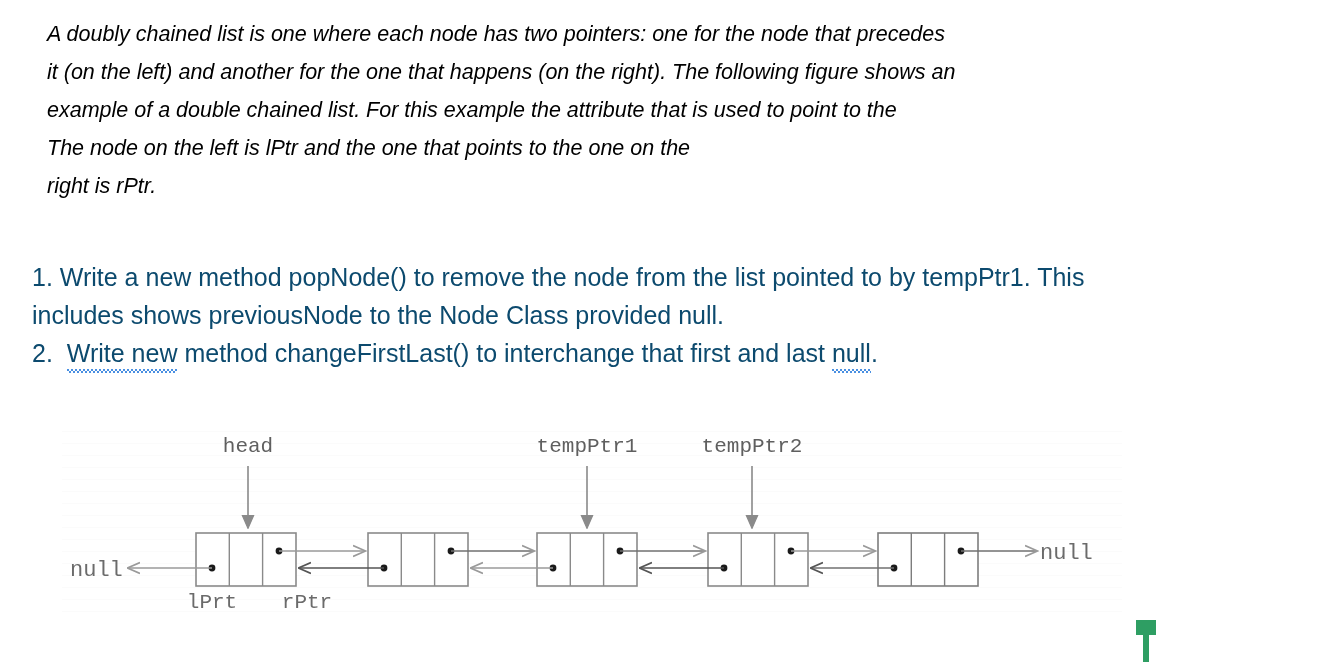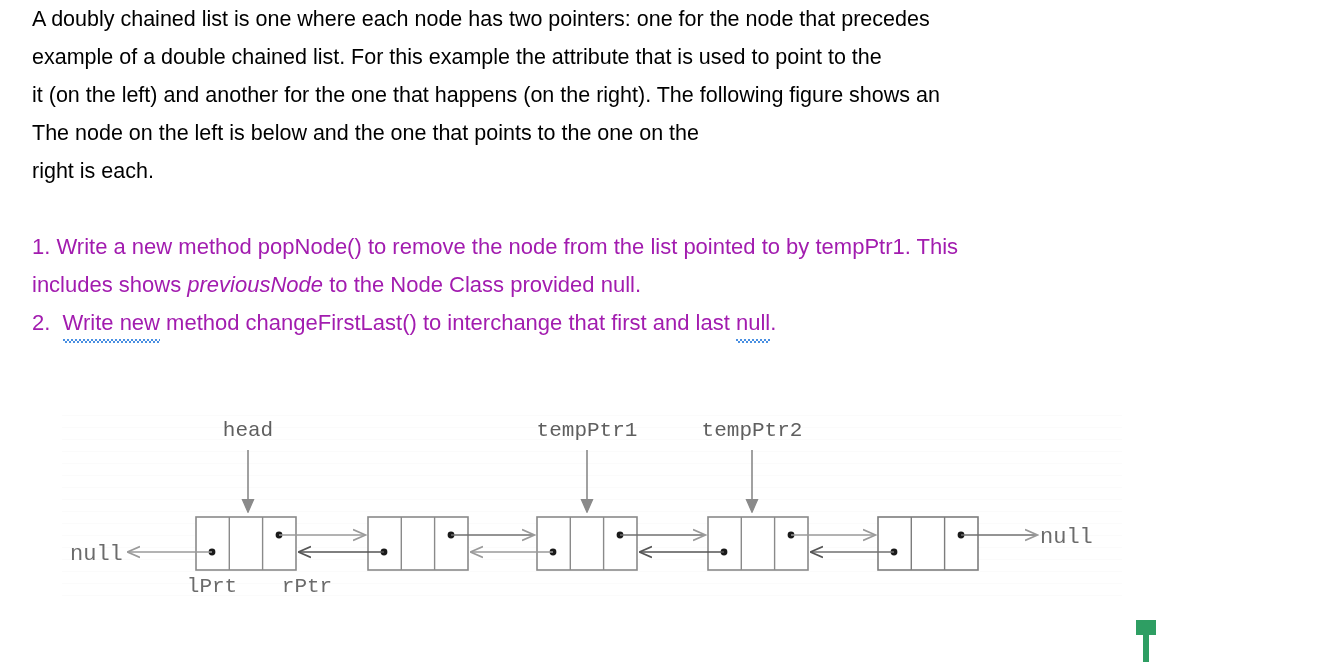--- a/index.html
+++ b/index.html
@@ -23,35 +23,35 @@
     top: 0px;
     width: 1270px;
   }
   .para-line {
     font-size: 21.5px;
     line-height: 38px;
     color: #000;
     white-space: pre;
   }
   .para {
-    margin: 0;
+    margin: 15px;
+    font-style: italic;
   }
   .spacer-line {
     height: 38px;
   }
 
   
   .item-line {
-    font-size: 22px;
+    font-size: 25px;
     line-height: 38px;
-    color: #a21caf;
+    color: #0c4a6e;
     white-space: pre;
   }
   .ital {
-    font-style: italic;
   }
   
   .squiggle {
     position: relative;
     display: inline-block;
     text-align: right;
   }
   .squiggle::after {
     content: "";
     position: absolute;
@@ -64,21 +64,21 @@
       linear-gradient(-45deg, transparent 40%, #4a90e2 40%, #4a90e2 60%, transparent 60%);
     background-size: 4px 4px;
     background-repeat: repeat-x;
     background-position: 0 0, 2px 0;
   }
 
   
   .figure {
     position: absolute;
     left: 62px;
-    top: 404px;
+    top: 420px;
     width: 1060px;
     height: 200px;
     background:
       repeating-linear-gradient(
         to bottom,
         #ffffff 0px,
         #ffffff 11px,
         #fbfbfb 11px,
         #fbfbfb 12px
       );
@@ -114,24 +114,24 @@
     background: #2e9e63;
   }
 </style>
 </head>
 <body>
 
 <div class="prose">
 
   <div class="para">
     <div class="para-line">A doubly chained list is one where each node has two pointers: one for the node that precedes</div>
+    <div class="para-line">it (on the left) and another for the one that happens (on the right). The following figure shows an</div>
     <div class="para-line">example of a double chained list. For this example the attribute that is used to point to the</div>
-    <div class="para-line">it (on the left) and another for the one that happens (on the right). The following figure shows an</div>
-    <div class="para-line">The node on the left is below and the one that points to the one on the</div>
-    <div class="para-line">right is each.</div>
+    <div class="para-line">The node on the left is lPtr and the one that points to the one on the</div>
+    <div class="para-line">right is rPtr.</div>
   </div>
 
   <div class="spacer-line"></div>
 
   <div>
     <div class="item-line"><span>1.</span><span> Write a new method popNode() to remove the node from the list pointed to by tempPtr1. This</span></div>
     <div class="item-line"><span>includes shows </span><span class="ital">previousNode</span><span> to the Node Class provided null.</span></div>
   </div>
 
   <div>

